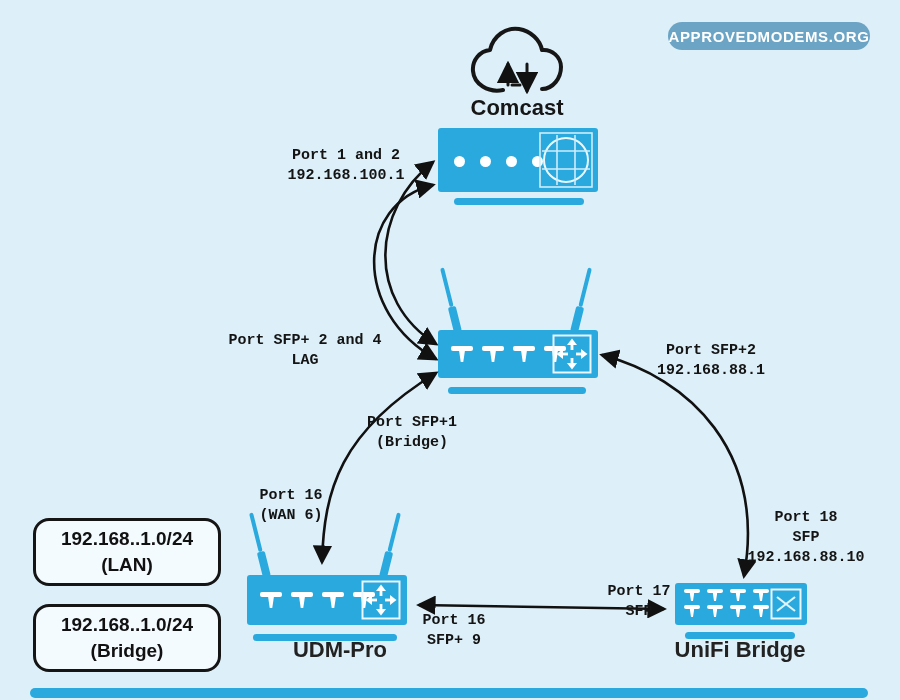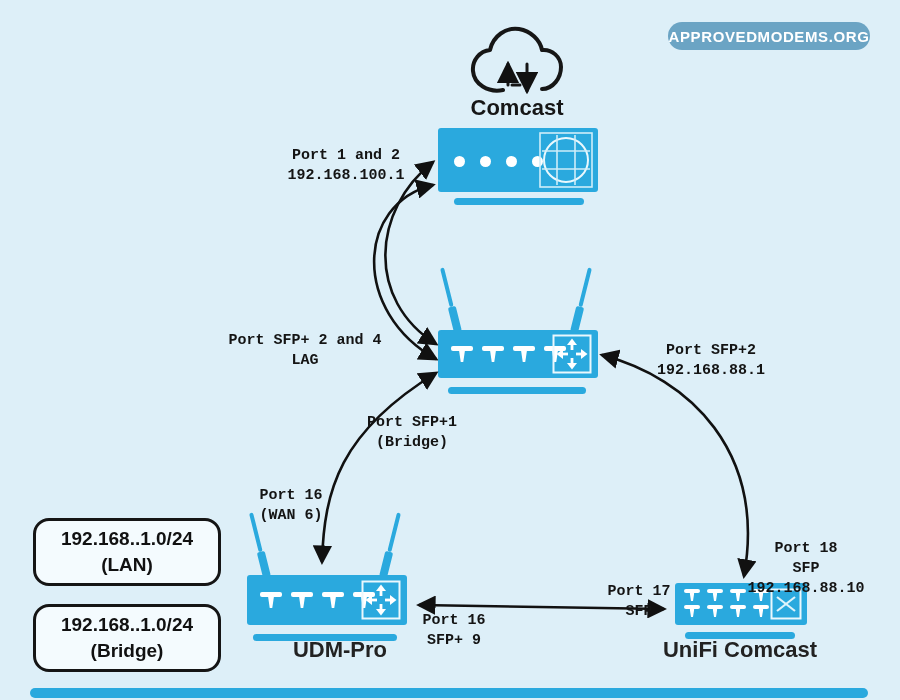--- a/index.html
+++ b/index.html
@@ -251,21 +251,21 @@
           </span>
       </div>
       <svg class="panel-square" style="right:5px;top:5px;" width="32" height="32" viewBox="0 0 32 32">
         <rect x="1.5" y="1.5" width="29" height="29" fill="none" stroke="#eaf8fd" stroke-width="2"></rect>
         <line x1="7" y1="9" x2="25" y2="23" stroke="#dff4fb" stroke-width="2.2"></line>
         <line x1="25" y1="9" x2="7" y2="23" stroke="#dff4fb" stroke-width="2.2"></line>
       </svg>
     </div>
     <div class="base-bar" style="left:10px;right:12px;top:49px;"></div>
   </div>
-  <div class="device-label" style="left:740px;top:637px;">UniFi Comcast</div>
+  <div class="device-label" style="left:740px;top:637px;">UniFi Bridge</div>
 
   <div class="lbl" style="left:346px;top:146px;">
     <span class="l1">Port 1 and 2</span>
     <span class="l2">192.168.100.1</span>
   </div>
 
   <div class="lbl" style="left:305px;top:321px;margin-top:10px;">
     <span class="l1">Port SFP+ 2 and 4</span>
     <span class="l2">LAG</span>
   </div>
@@ -278,21 +278,21 @@
   <div class="lbl" style="left:412px;top:413px;">
     <span class="l1">Port SFP+1</span>
     <span class="l2">(Bridge)</span>
   </div>
 
   <div class="lbl" style="left:291px;top:486px;">
     <span class="l1">Port 16</span>
     <span class="l2">(WAN 6)</span>
   </div>
 
-  <div class="lbl" style="left:806px;top:508px;margin-top:31px;">
+  <div class="lbl" style="left:806px;top:508px;">
     <span class="l1">Port 18</span>
     <span class="l2">SFP</span>
     <span class="l3">192.168.88.10</span>
   </div>
 
   <div class="lbl" style="left:454px;top:611px;">
     <span class="l1">Port 16</span>
     <span class="l2">SFP+ 9</span>
   </div>
 

